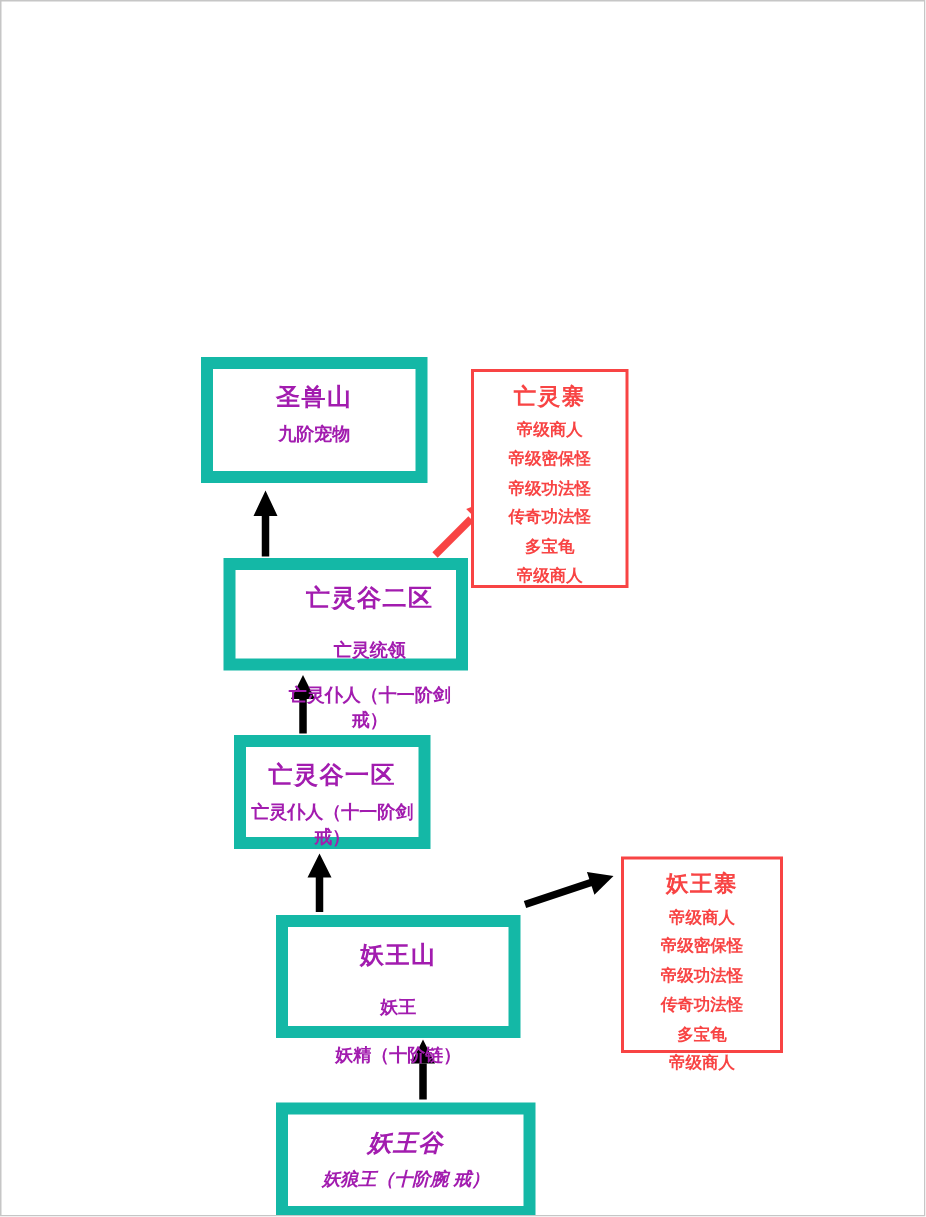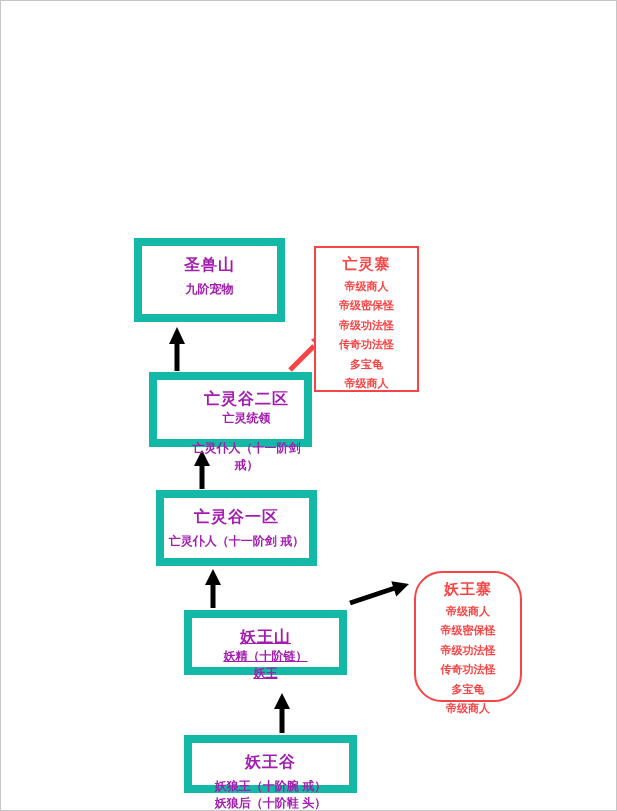--- a/index.html
+++ b/index.html
@@ -26,21 +26,21 @@
     position: absolute;
     background: #ffffff;
     border: 8px solid #14b8a6;
     box-sizing: border-box;
     text-align: center;
     font-weight: bold;
     color: #a21caf;
   }
   .node .title { font-size: 16px; margin-top: 9px; letter-spacing: 1px; }
   .node .line  { font-size: 12px; margin-top: 5px; }
-  .node .line.tight { margin-top: 0; }
+  .node .line.tight { margin-top: 15px; }
   .node .line.gap   { margin-top: 13px; }
   .node .line.biggap{ }
 
   .node.camp {
     border: 2px solid #f84444;
     color: #f84444;
   }
   .node.camp .title { font-size: 15px; margin-top: 7px; }
   .node.camp .line  { font-size: 11px; margin-top: 4.5px; }
 </style>
@@ -96,40 +96,40 @@
     <div class="line">多宝龟</div>
     <div class="line">帝级商人</div>
   </div>
 
   <div class="node" style="left:148px; top:371px; width:163px; height:75px;padding-left:32px;">
     <div class="title">亡灵谷二区</div>
     <div class="line tight">亡灵统领</div>
     <div class="line gap">亡灵仆人（十一阶剑 戒）</div>
   </div>
 
-  <div class="node" style="left:155px; top:489px; width:161px; height:76px;">
+  <div class="node" style="left:155px; top:489px; width:131px; height:76px;">
     <div class="title">亡灵谷一区</div>
     <div class="line">亡灵仆人（十一阶剑 戒）</div>
   </div>
 
-  <div class="node" style="left:183px; top:609px; width:163px; height:65px;text-decoration:underline;">
+  <div class="node" style="left:183px; top:609px; width:163px; height:82px;">
     <div class="title">妖王山</div>
+    <div class="line tight">妖王</div>
     <div class="line tight">妖精（十阶链）</div>
-    <div class="line tight">妖王</div>
   </div>
 
-  <div class="node camp" style="left:413px; top:570px; width:108px; height:131px;border-radius:28px;">
+  <div class="node camp" style="left:413px; top:570px; width:108px; height:131px;">
     <div class="title">妖王寨</div>
     <div class="line">帝级商人</div>
     <div class="line">帝级密保怪</div>
     <div class="line">帝级功法怪</div>
     <div class="line">传奇功法怪</div>
     <div class="line">多宝龟</div>
     <div class="line">帝级商人</div>
   </div>
 
-  <div class="node" style="left:183px; top:734px; width:173px; height:58px;">
+  <div class="node" style="left:183px; top:734px; width:173px; height:77px;font-style:italic;">
     <div class="title">妖王谷</div>
     <div class="line biggap">妖狼王（十阶腕 戒）</div>
     <div class="line tight">妖狼后（十阶鞋 头）</div>
   </div>
 
 </div>
 
 </body></html>

